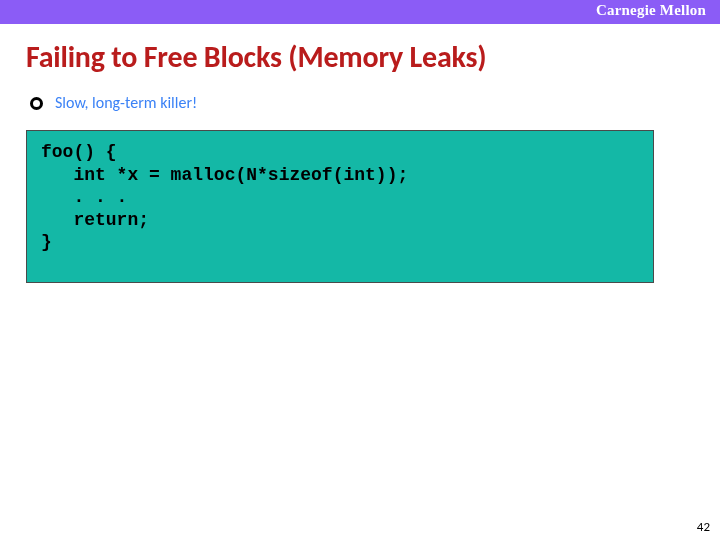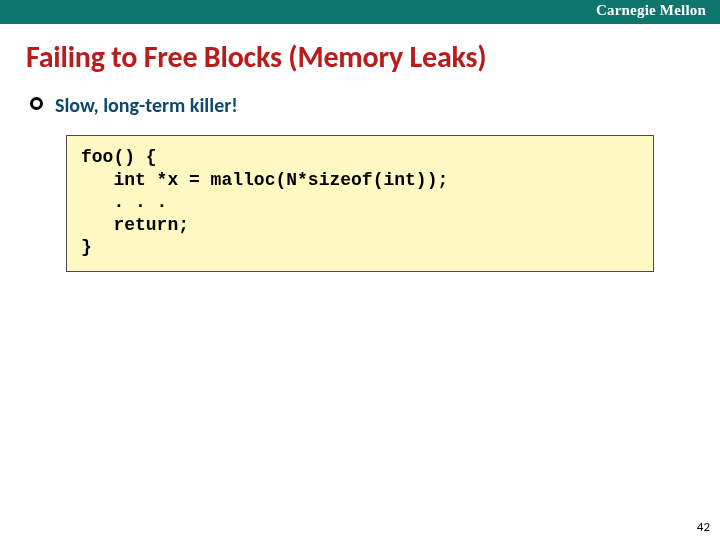--- a/index.html
+++ b/index.html
@@ -1,24 +1,24 @@
 <!DOCTYPE html>
 <html><head>
 <meta charset="utf-8">
 <style>
   * { margin: 0; padding: 0; box-sizing: border-box; }
   html, body { width: 720px; height: 540px; background: #fff; font-family: Calibri, "Segoe UI", Arial, sans-serif; overflow: hidden; position: relative; }
-  .topbar { width: 100%; height: 24px; background: #0f766e; position: relative; }
+  .topbar { width: 100%; height: 24px; background: #8b5cf6; position: relative; }
   .brand { position: absolute; right: 14px; top: 2px; color: #fff; font-family: "Times New Roman", serif; font-weight: bold; font-size: 15px; letter-spacing: 0.2px; }
   .title { font-size: 30px; font-weight: 700; color: #b91c1c; margin: 14px 0 18px 26px; letter-spacing: -0.2px; }
   .body { padding: 0 26px; }
   .bullet-row { display: flex; align-items: flex-start; margin-bottom: 18px; }
   .bullet-marker { width: 13px; height: 13px; border: 3px solid #000; border-radius: 50%; margin-top: 4px; margin-right: 12px; margin-left: 4px; flex: none; }
-  .bullet-text { font-size: 20px; font-weight: 700; color: #0c4a6e; }
-  .codebox { margin-left: 40px; margin-right: 40px; background: #fef9c3; border: 1px solid #4a4a4a; padding: 10px 14px 12px 14px; }
+  .bullet-text { font-size: 16px; font-weight: 400; color: #3b82f6; }
+  .codebox { margin-right: 40px; background: #14b8a6; border: 1px solid #4a4a4a; padding: 10px 14px 28px 14px; }
   .codebox pre { font-family: "Courier New", Courier, monospace; font-size: 18px; font-weight: bold; line-height: 1.25; white-space: pre; color: #000; }
   .pagenum { position: absolute; right: 10px; bottom: 6px; font-size: 13px; color: #000; text-align: center; }
 </style>
 </head>
 <body>
 
 <div class="topbar">
   <div class="brand">Carnegie Mellon</div>
 </div>
 

